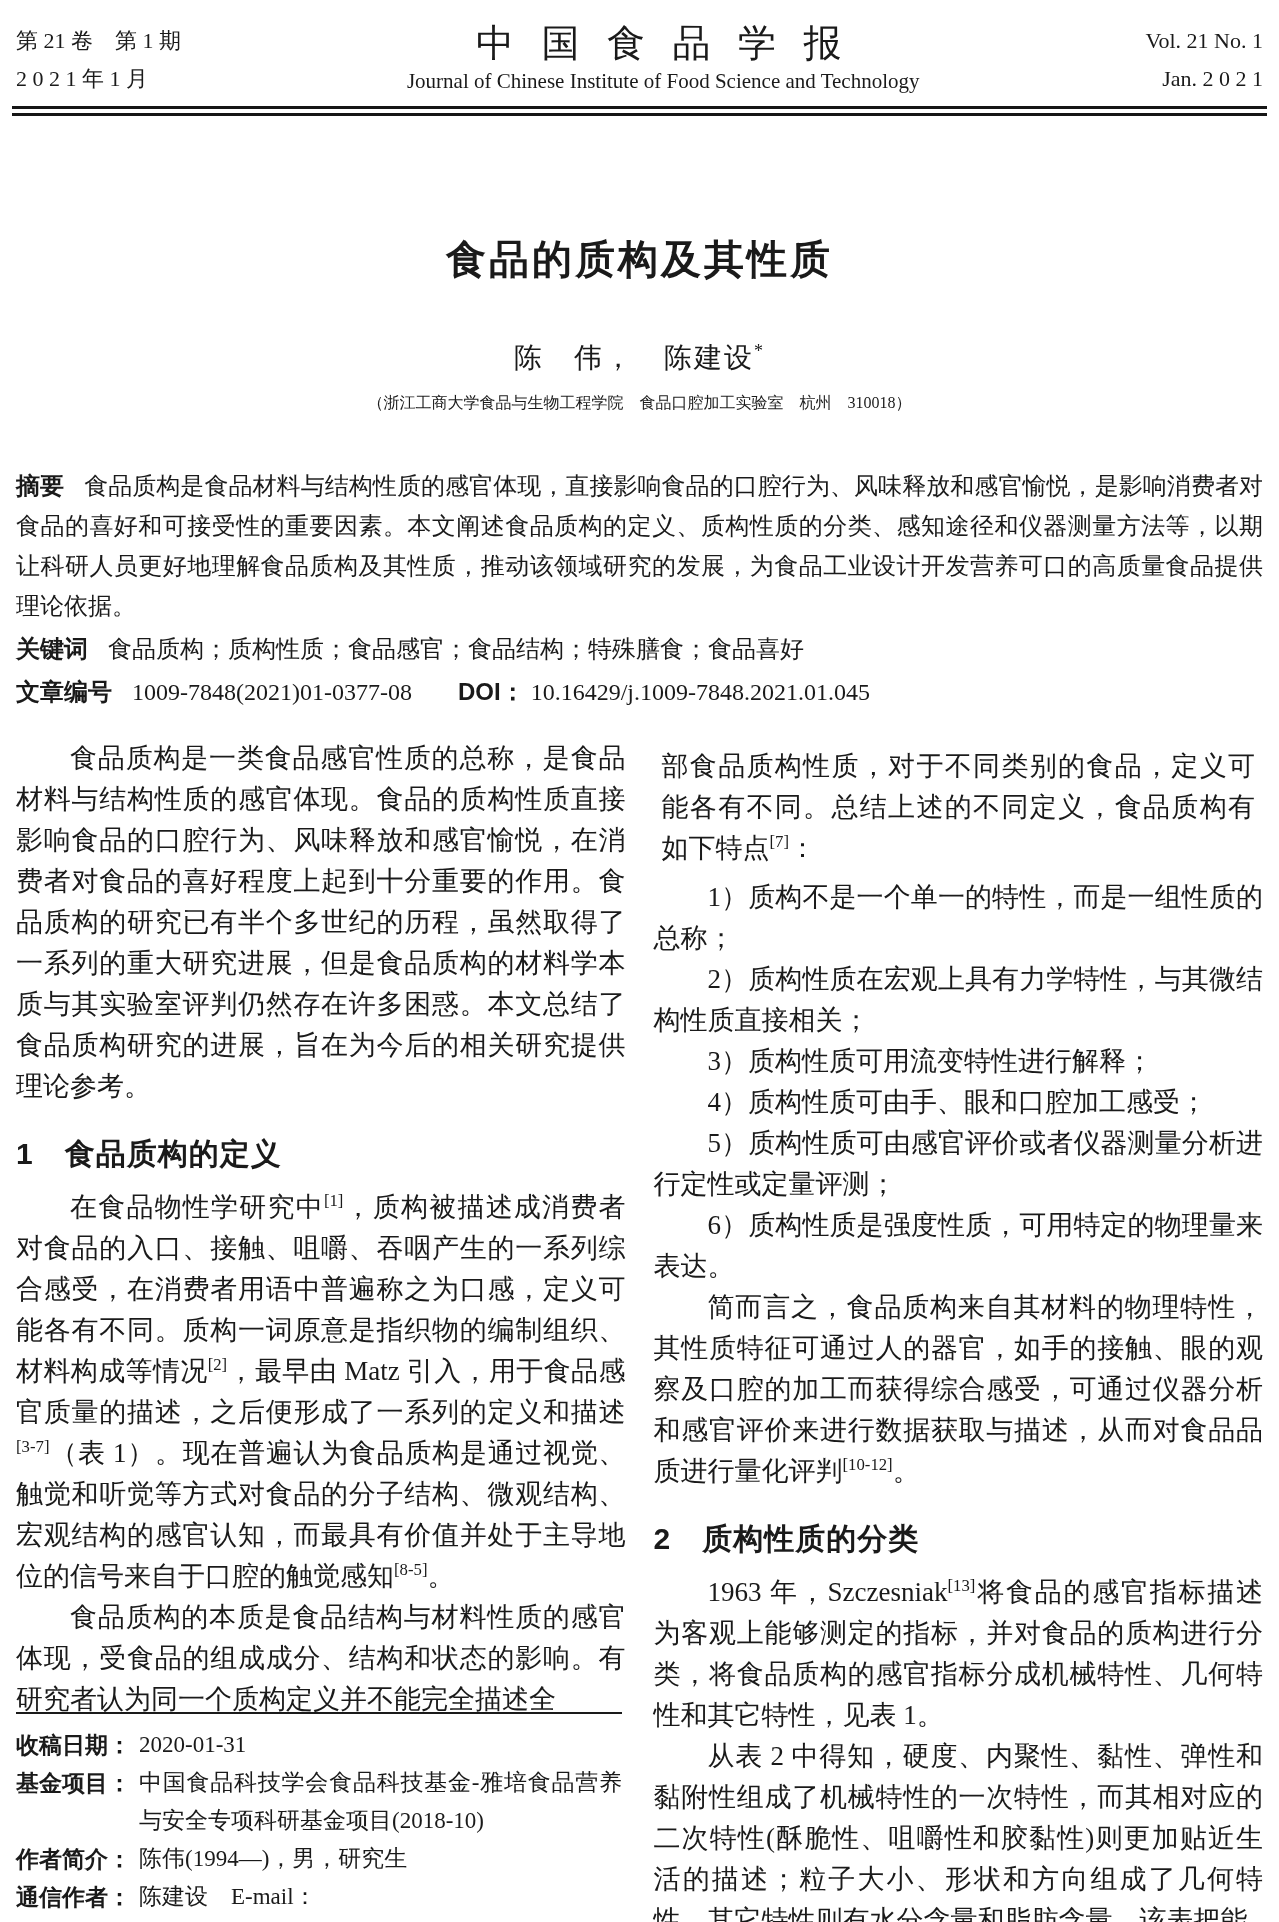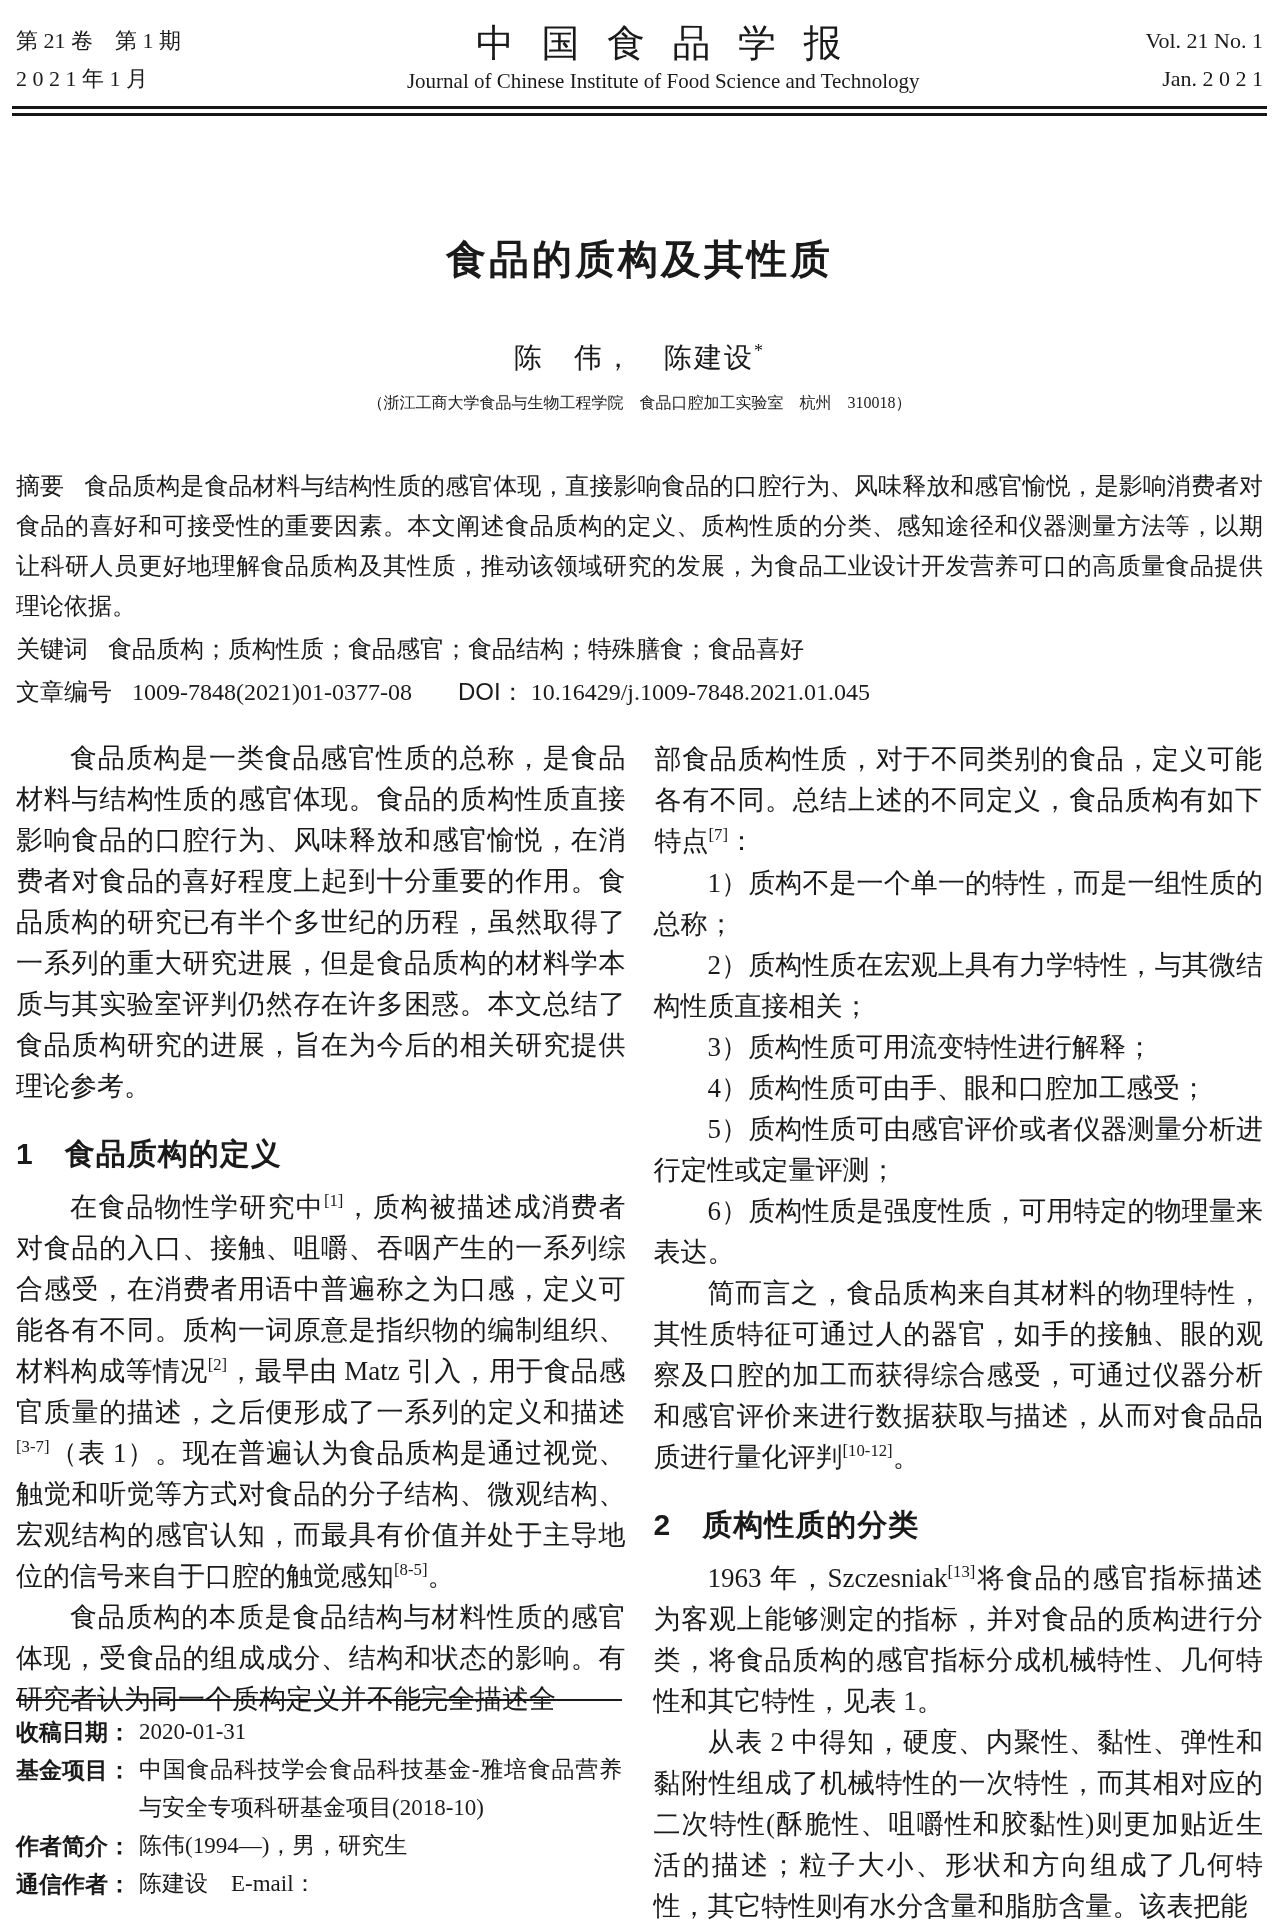--- a/index.html
+++ b/index.html
@@ -20,36 +20,36 @@
   .title {
     margin:116px 0 0; text-align:center; font-size:40px; font-weight:700; letter-spacing:3px;
     font-family:"Liberation Sans","DejaVu Sans",sans-serif;
   }
   .authors { margin-top:52px; text-align:center; font-size:28px; letter-spacing:2px; }
   .authors sup { font-size:18px; }
   .affil { margin-top:16px; text-align:center; font-size:16px; }
   
   .meta { margin:52px 16px 0; font-size:24px; line-height:40px; text-align:justify; }
   .meta-label {
-    font-family:"Liberation Sans","DejaVu Sans",sans-serif; font-weight:400; margin-right:20px; white-space:nowrap;
+    font-family:"Liberation Sans","DejaVu Sans",sans-serif; font-weight:700; margin-right:20px; white-space:nowrap;
   }
   .meta-row { margin-top:3px; }
   .doi-label { margin-left:46px; margin-right:6px; }
   
   .columns { display:flex; gap:28px; padding:0 16px; margin-top:26px; }
   .col { width:50%; font-size:27px; line-height:41px; text-align:justify; }
   .blk-p  { margin:0; text-indent:2em; }
-  .blk-pc { margin:1px; text-indent:0; }
+  .blk-pc { margin:8px; text-indent:0; }
   h2.blk-h {
     margin:26px 0 13px; font-size:30px; font-weight:700; text-indent:0; letter-spacing:1px;
     font-family:"Liberation Sans","DejaVu Sans",sans-serif;
   }
   .col sup { font-size:0.62em; line-height:0; }
   
-  .footnote { position:absolute; left:16px; bottom:19px; width:606px; font-size:23px; }
+  .footnote { position:absolute; left:16px; bottom:6px; width:606px; font-size:23px; }
   .fn-rule { border-top:2px solid #1a1a1a; margin-bottom:12px; width:100%; }
   .fn-row { display:flex; line-height:38px; }
   .fn-label {
     font-family:"Liberation Sans","DejaVu Sans",sans-serif; font-weight:700;
     white-space:nowrap; margin-right:8px;
   }
   .fn-text { flex:1; text-align:justify; }
 </style>
 </head>
 <body>

